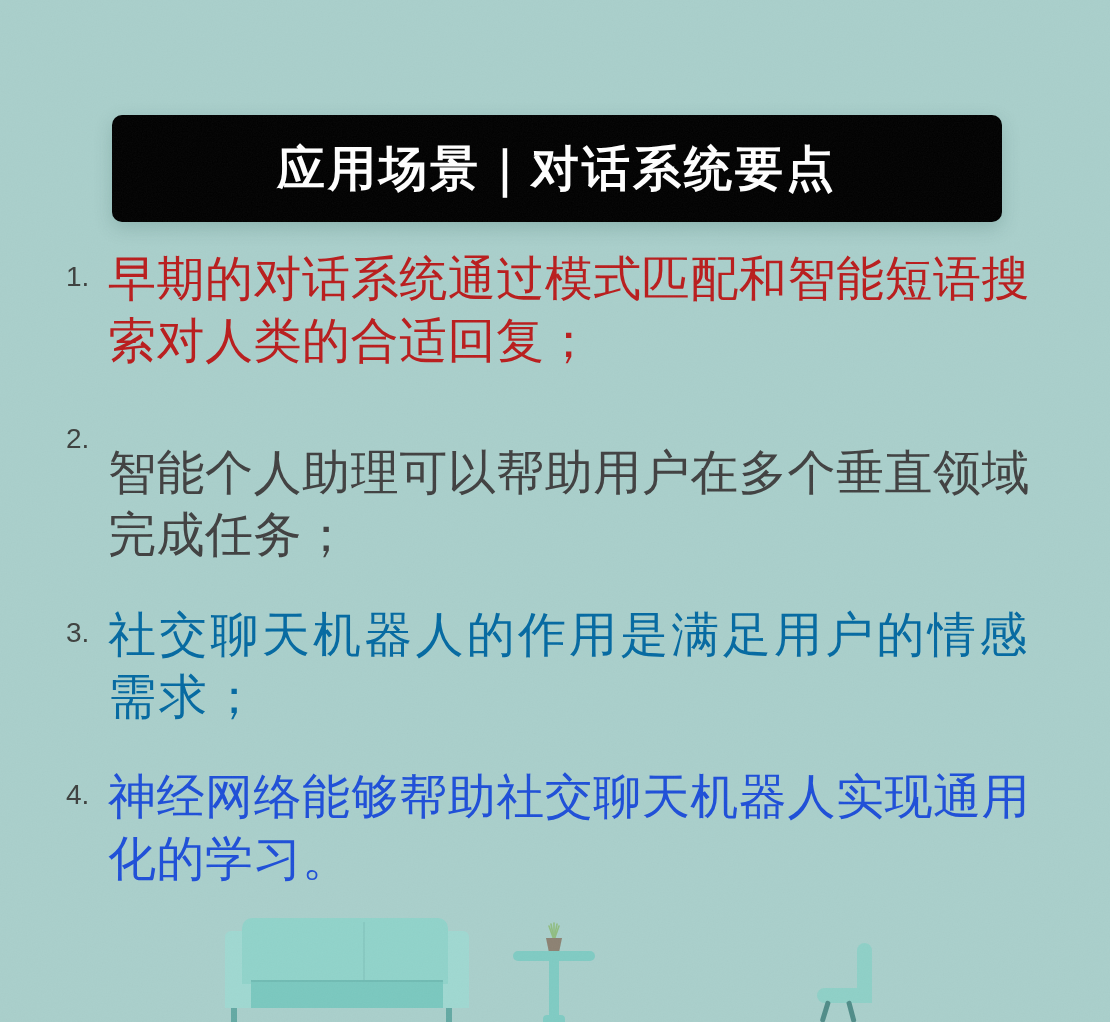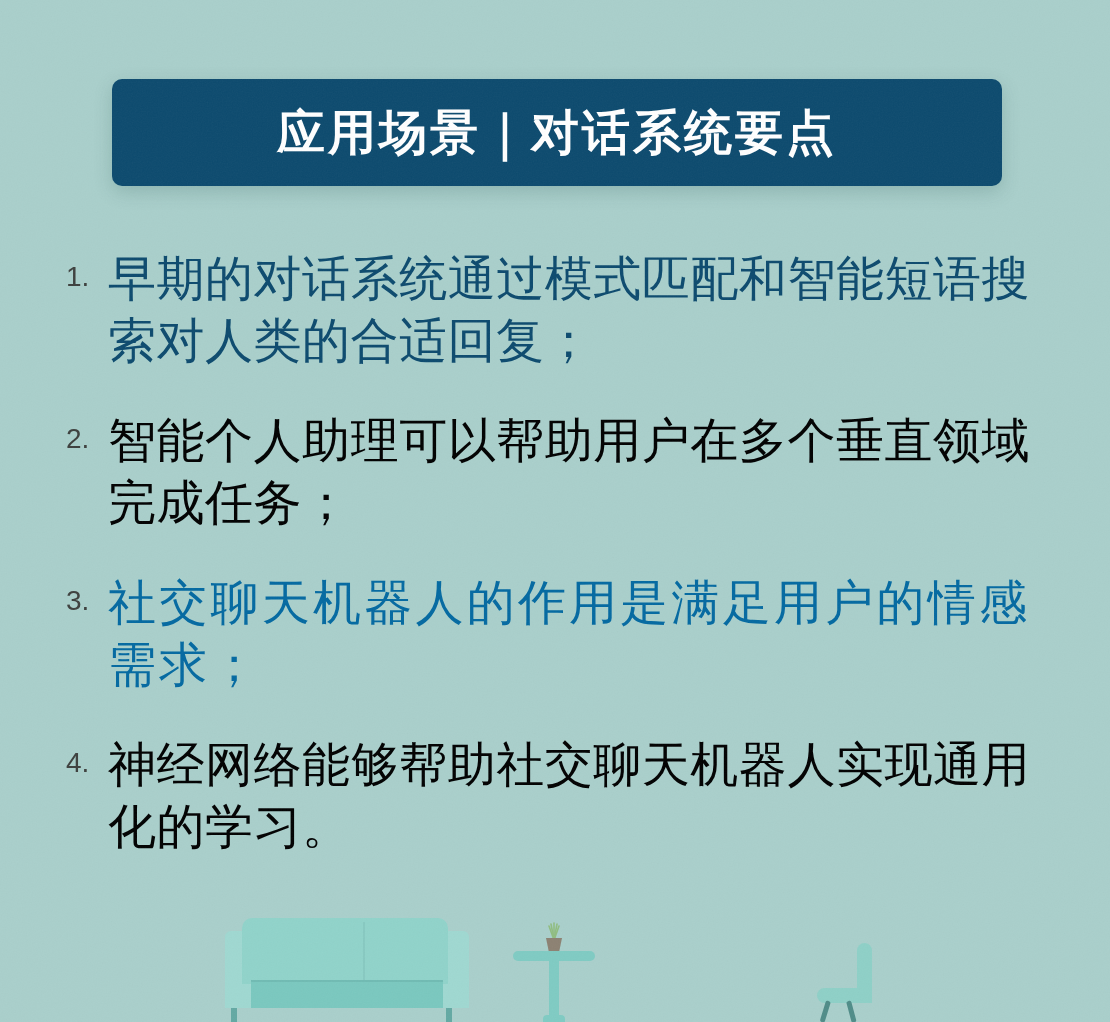--- a/index.html
+++ b/index.html
@@ -94,40 +94,40 @@
   .chair { position: absolute; left: 812px; top: 943px; width: 62px; height: 79px; z-index: 1; }
   .chair-back { position: absolute; left: 45px; top: 0; width: 15px; height: 60px; border-radius: 8px 8px 0 0; }
   .chair-seat { position: absolute; left: 5px; top: 45px; width: 55px; height: 15px; border-radius: 8px 0 0 8px; }
   .chair-leg  { position: absolute; top: 58px; width: 5px; height: 22px; border-radius: 2px; }
   .chair-leg.left  { left: 14px; transform: rotate(17deg); transform-origin: top center; }
   .chair-leg.right { left: 34px; transform: rotate(-15deg); transform-origin: top center; }
 </style>
 </head>
 <body style="background-color: rgb(169, 207, 203);">
 
-<div class="banner" style="background-color: #0c4a6e;">
+<div class="banner" style="background-color: #000000; margin-top: 36px;">
   <div class="title" style="color: rgb(255, 255, 255);">应用场景｜对话系统要点</div>
 </div>
 
 <div class="points">
   <div class="point">
     <span class="num" style="color: rgb(61, 64, 62);">1.</span>
-    <span class="txt" style="color: #0c4a6e;">早期的对话系统通过模式匹配和智能短语搜索对人类的合适回复；</span>
+    <span class="txt" style="color: #b91c1c;">早期的对话系统通过模式匹配和智能短语搜索对人类的合适回复；</span>
   </div>
   <div class="point">
     <span class="num" style="color: rgb(61, 64, 62);">2.</span>
-    <span class="txt" style="color: #000000;">智能个人助理可以帮助用户在多个垂直领域完成任务；</span>
+    <span class="txt" style="color: #404040; margin-top: 32px;">智能个人助理可以帮助用户在多个垂直领域完成任务；</span>
   </div>
   <div class="point">
     <span class="num" style="color: rgb(61, 64, 62);">3.</span>
     <span class="txt" style="color: #0369a1;">社交聊天机器人的作用是满足用户的情感需求；</span>
   </div>
   <div class="point">
     <span class="num" style="color: rgb(61, 64, 62);">4.</span>
-    <span class="txt" style="color: #000000;">神经网络能够帮助社交聊天机器人实现通用化的学习。</span>
+    <span class="txt" style="color: #1d4ed8;">神经网络能够帮助社交聊天机器人实现通用化的学习。</span>
   </div>
 </div>
 
 <div class="sofa">
   <div class="sofa-arm left" style="background-color: rgb(159, 216, 209);"></div>
   <div class="sofa-arm right" style="background-color: rgb(159, 216, 209);"></div>
   <div class="sofa-back" style="background-color: rgb(144, 211, 202);">
     <div class="sofa-seam"></div>
   </div>
   <div class="sofa-seat" style="background-color: rgb(122, 200, 191);"></div>

